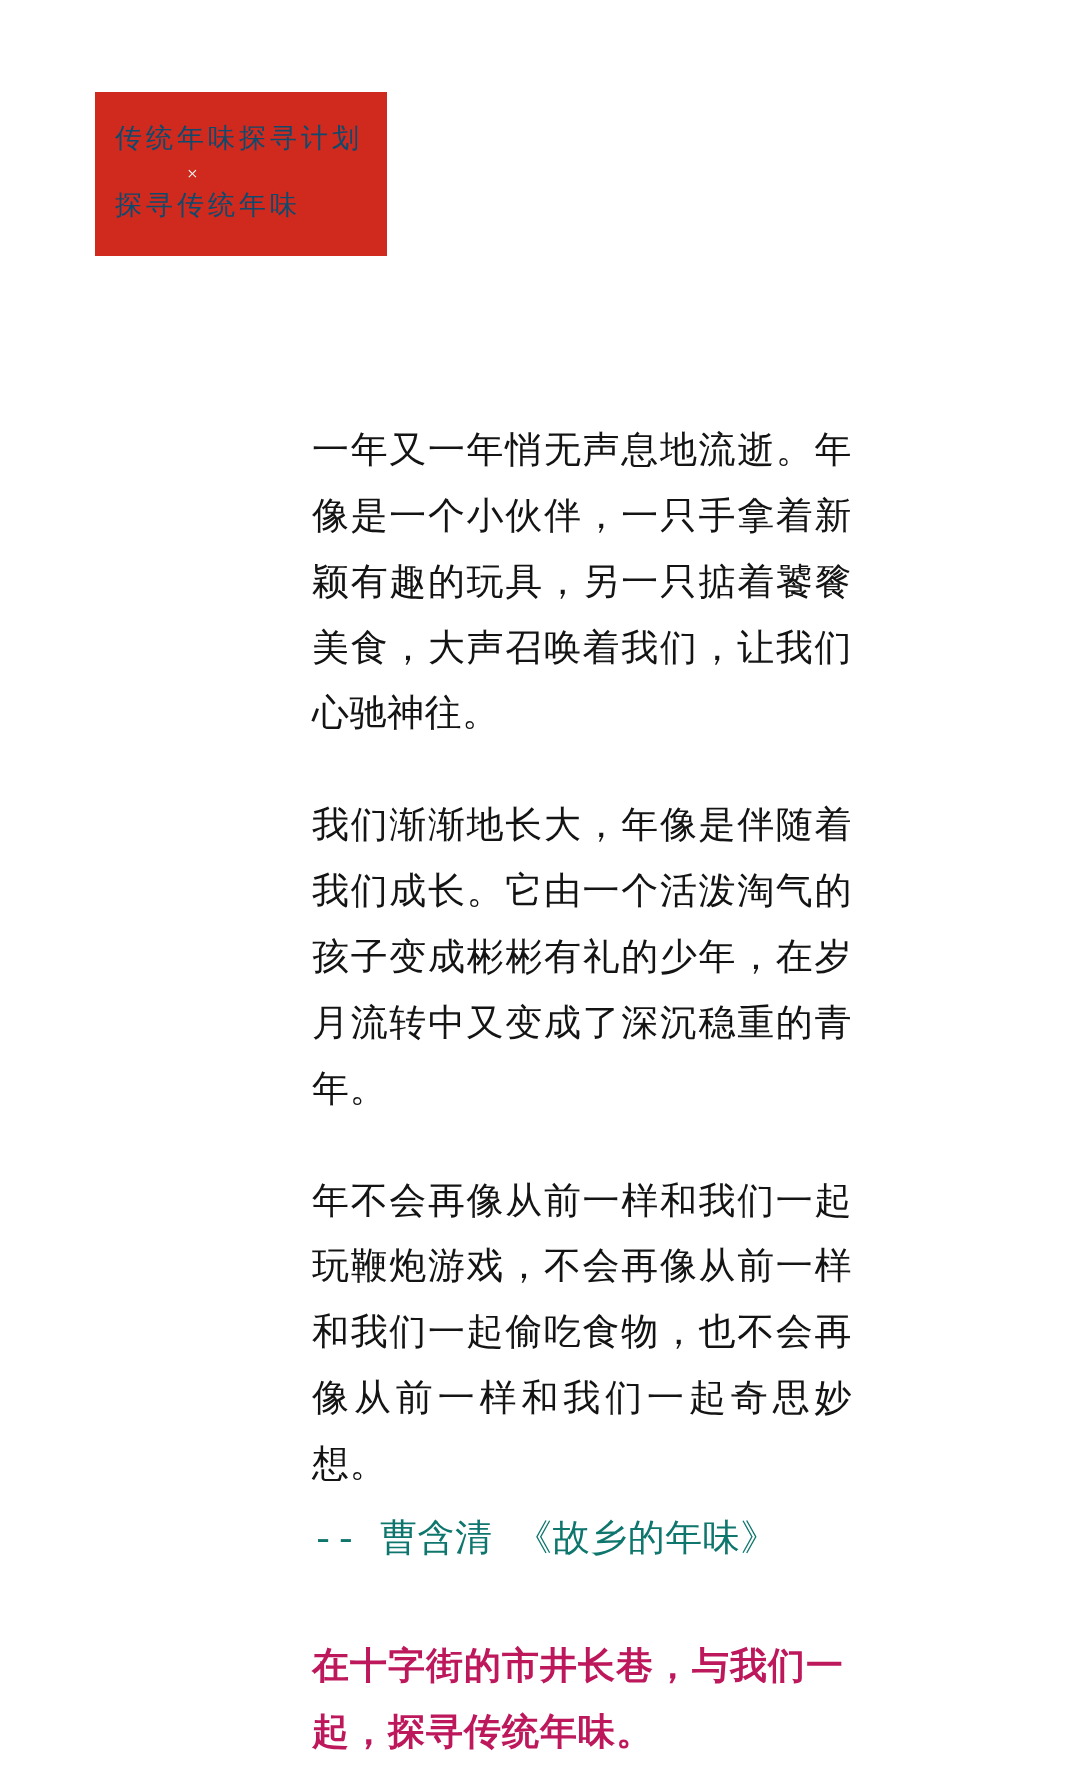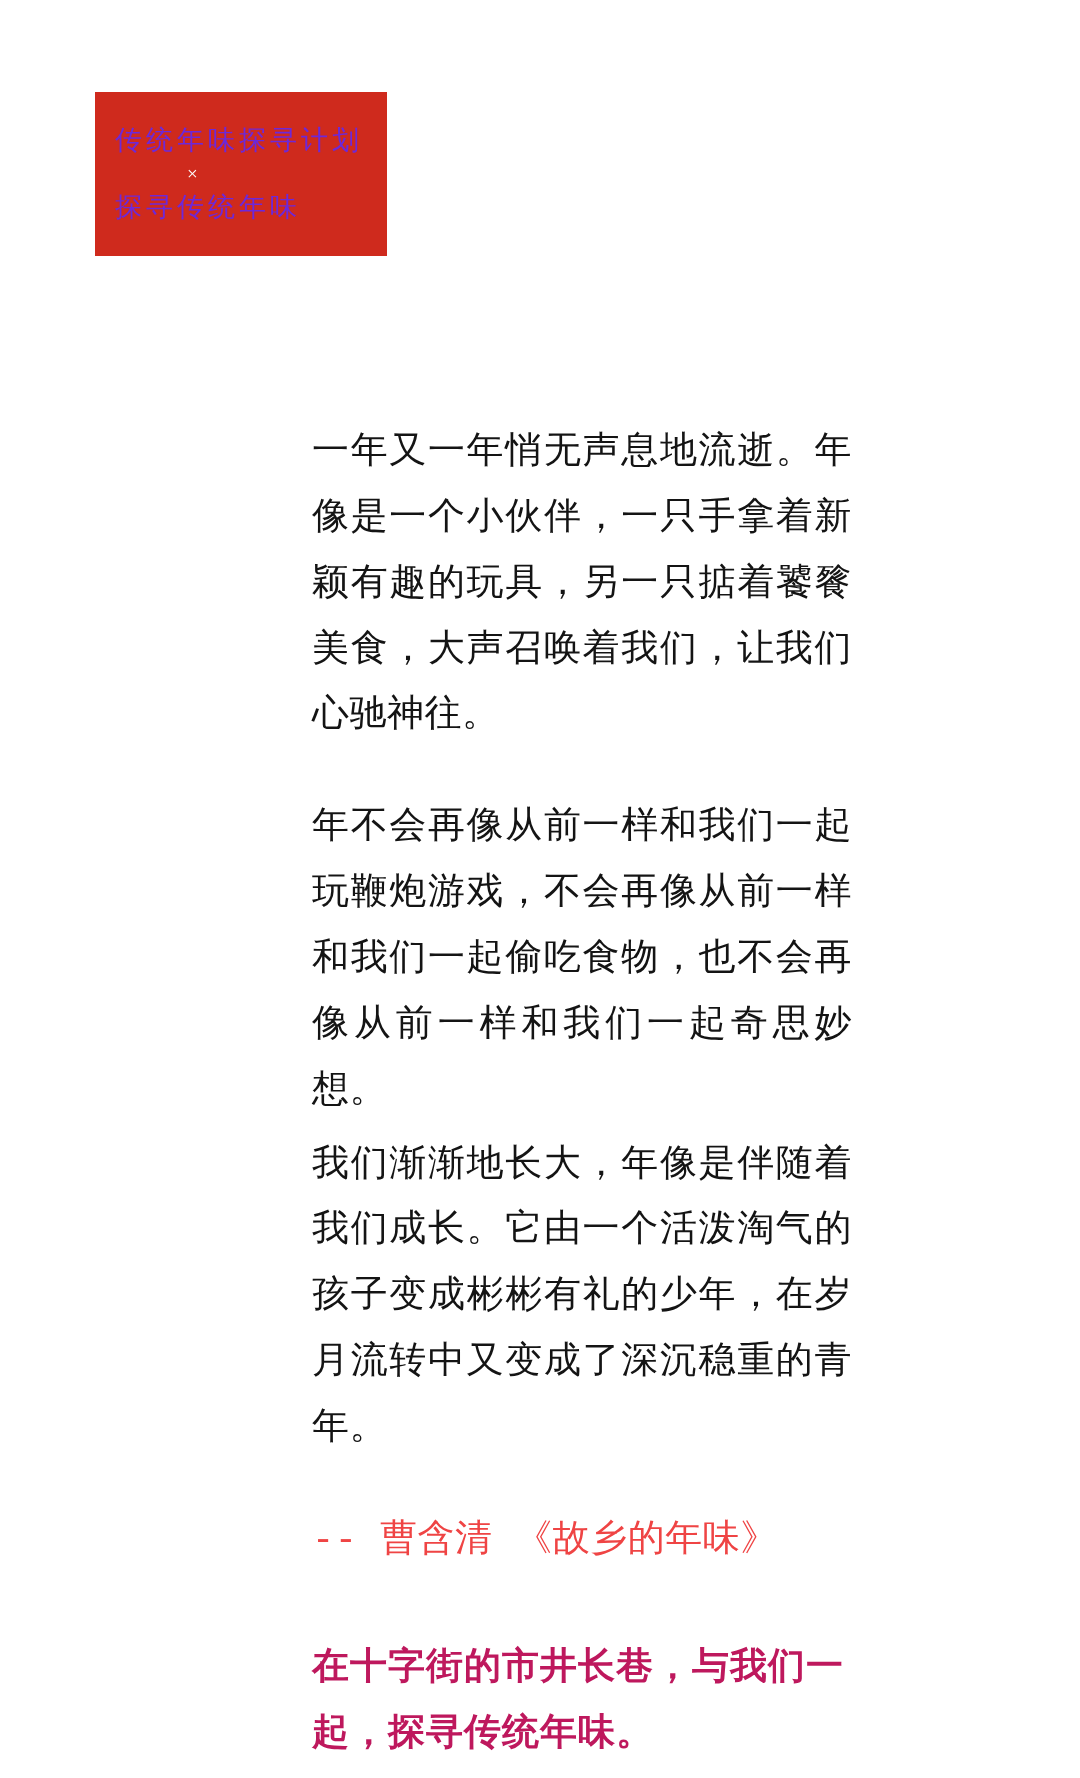--- a/index.html
+++ b/index.html
@@ -45,22 +45,22 @@
     width: 292px;
     height: 164px;
     display: flex;
     flex-direction: column;
     align-items: flex-start;
     justify-content: center;
     padding-left: 20px;
     box-sizing: border-box;
   }
   .banner-line {
-    color: #6d28d9;
-    font-family: Liberation Serif, serif;
+    color: #0c4a6e;
+    font-family: Liberation Mono, monospace;
     font-size: 27px;
     letter-spacing: 4px;
     line-height: 1.45;
     white-space: nowrap;
   }
   .banner-x {
     color: #ffffff;
     font-family: "Liberation Serif", "DejaVu Serif", serif;
     font-size: 19px;
     line-height: 1.5;
@@ -82,21 +82,21 @@
     letter-spacing: 0.5px;
     margin: 0 0 46px 0;
     text-align: justify;
     text-justify: inter-ideograph;
   }
   .para:last-child { margin-bottom: 0; }
 
   .attribution {
     font-size: 37px;
     line-height: 1.78;
-    color: #ef4444;
+    color: #0f766e;
     letter-spacing: 0.5px;
     margin: 0;
   }
 
   .para-block-3 { margin-bottom: 8px; }
 
   .highlight {
     font-size: 37px;
     line-height: 1.78;
     color: #be185d;
@@ -113,19 +113,19 @@
   <div class="banner-tail"></div>
   <div class="banner"></div>
   <div class="banner-inner">
     <div class="banner-line">传统年味探寻计划</div>
     <div class="banner-x">×</div>
     <div class="banner-line">探寻传统年味</div>
   </div>
 
   <div class="content">
     <p class="para">一年又一年悄无声息地流逝。年像是一个小伙伴，一只手拿着新颖有趣的玩具，另一只掂着饕餮美食，大声召唤着我们，让我们心驰神往。</p>
+    <p class="para">我们渐渐地长大，年像是伴随着我们成长。它由一个活泼淘气的孩子变成彬彬有礼的少年，在岁月流转中又变成了深沉稳重的青年。</p>
     <p class="para para-block-3">年不会再像从前一样和我们一起玩鞭炮游戏，不会再像从前一样和我们一起偷吃食物，也不会再像从前一样和我们一起奇思妙想。</p>
-    <p class="para">我们渐渐地长大，年像是伴随着我们成长。它由一个活泼淘气的孩子变成彬彬有礼的少年，在岁月流转中又变成了深沉稳重的青年。</p>
     <p class="attribution">-- 曹含清 《故乡的年味》</p>
     <p class="highlight">在十字街的市井长巷，与我们一起，探寻传统年味。</p>
   </div>
 
 </div>
 
 </body></html>

